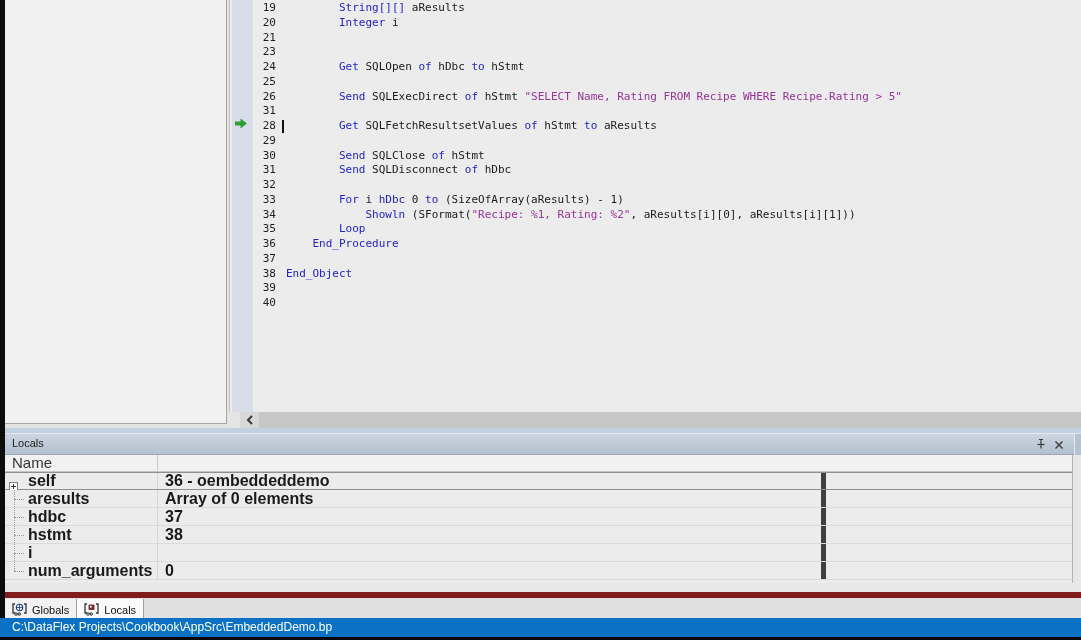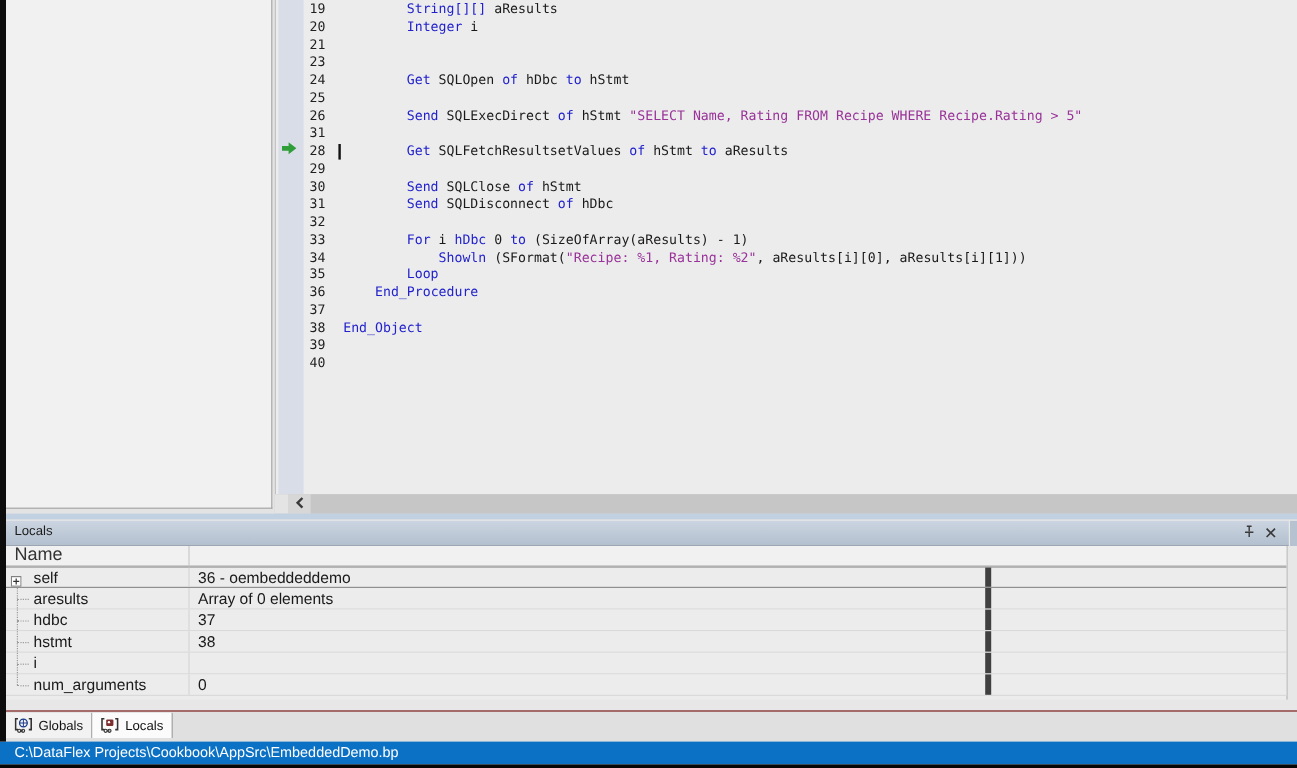--- a/index.html
+++ b/index.html
@@ -18,21 +18,21 @@
   .editor { position:absolute; left:229px; top:0; width:852px; height:412px;
     background:#ececec; border-left:1px solid #c2c2c2; box-sizing:border-box; overflow:hidden; }
   .gutter { position:absolute; left:2px; top:0; width:21px; height:100%; background:#d8dde8; }
   .lines { position:absolute; left:2px; top:1px; }
   .code-line { display:flex; height:14.76px; align-items:center; position:relative;
     font-family:"DejaVu Sans Mono", monospace; font-size:11px; line-height:14.76px; }
   .marker { width:21px; flex:none; position:relative; height:100%; }
   .bp { position:absolute; left:4px; top:50%; transform:translateY(-50%);
     width:11px; height:11px; border-radius:50%; background:var(--bp); }
   .cur-arrow { position:absolute; left:3px; top:50%; transform:translateY(-50%); }
-  .lnum { width:26px; flex:none; text-align:center; padding-right:3px; color:#1f1f1f; box-sizing:border-box; }
+  .lnum { width:26px; flex:none; text-align:right; padding-right:3px; color:#1f1f1f; box-sizing:border-box; }
   .codetext { white-space:pre; margin-left:7px; color:var(--code); }
   .tok-k { color:var(--kw); }
   .tok-s { color:var(--str); }
   .caret { position:absolute; left:50px; top:1px; bottom:1px; width:1.5px; background:#111; }
 
   
   .hscroll { position:absolute; left:229px; top:412px; width:852px; height:16px; background:#c6c6c6; }
   .hs-corner { position:absolute; left:0; top:0; width:11px; height:16px; background:#e4e4e4; }
   .hs-btn { position:absolute; left:11px; top:0; width:19px; height:16px; background:#d7d7d7;
     display:flex; align-items:center; justify-content:center; }
@@ -53,32 +53,32 @@
 
   .grid { position:absolute; left:5px; top:22px; width:1068px; height:128px;
     background:#ececec; border-right:1px solid #b5b5b5; box-sizing:border-box; }
   .ghead { display:flex; height:17px; background:#f1f1f1; border-bottom:1px solid #c4c4c4; box-sizing:border-box; }
   .gh { font-size:15px; color:#333; line-height:16px; box-sizing:border-box; }
   .gh.name { width:153px; padding-left:7px; border-right:1px solid #c8c8c8; }
   .gh.value { width:668px; padding-left:7px; border-right:1px solid #c8c8c8; }
   .gh.rest { flex:1; }
   .grow { display:flex; height:18px; position:relative; border-bottom:1px solid #dadada; box-sizing:border-box; background:#ececec; }
   .grow.sel { border-top:1px solid #8f8f8f; border-bottom:1px solid #8f8f8f; }
-  .gc { box-sizing:border-box; font-size:13px; color:#1a1a1a; display:flex; align-items:center; }
+  .gc { box-sizing:border-box; font-size:16px; color:#1a1a1a; display:flex; align-items:center;font-weight:bold; }
   .gc.name { width:153px; border-right:1px solid #d6d6d6; position:relative; padding-left:23px; }
   .gc.value { width:668px; border-right:5px solid #404040; padding-left:7px; }
   .gc.rest { flex:1; }
   .tree-v { position:absolute; left:9px; top:0; bottom:0; width:0; border-left:1px dotted #9b9b9b; }
   .tree-v.half { bottom:50%; }
   .tree-h { position:absolute; left:9px; top:50%; width:10px; border-top:1px dotted #9b9b9b; }
   .expand { position:absolute; left:4px; top:4px; }
 
   
   .tabstrip { position:absolute; left:0; top:592px; width:1081px; height:26px;
-    background:#e0e0e0; border-top:1px solid #7f1d1d; box-sizing:border-box; display:flex; padding-left:5px; }
+    background:#e0e0e0; border-top:6px solid #7f1d1d; box-sizing:border-box; display:flex; padding-left:5px; }
   .tab { height:21px; margin-top:1px; display:flex; align-items:center; gap:4px;
     padding:0 7px; background:#f2f2f2; border-right:1px solid #9f9f9f; font-size:11px; color:#111; }
   .tab.active { background:#fbfbfb; }
   .tab .ticon { display:flex; }
 
   
   .statusbar { position:absolute; left:0; top:618px; width:1081px; height:19px;
     background:var(--status); color:#fff; font-size:12px; line-height:19px; padding-left:12px; box-sizing:border-box;
     white-space:nowrap; }
   .bottom-black { position:absolute; left:0; top:637px; width:1081px; height:3px; background:#060606; }

